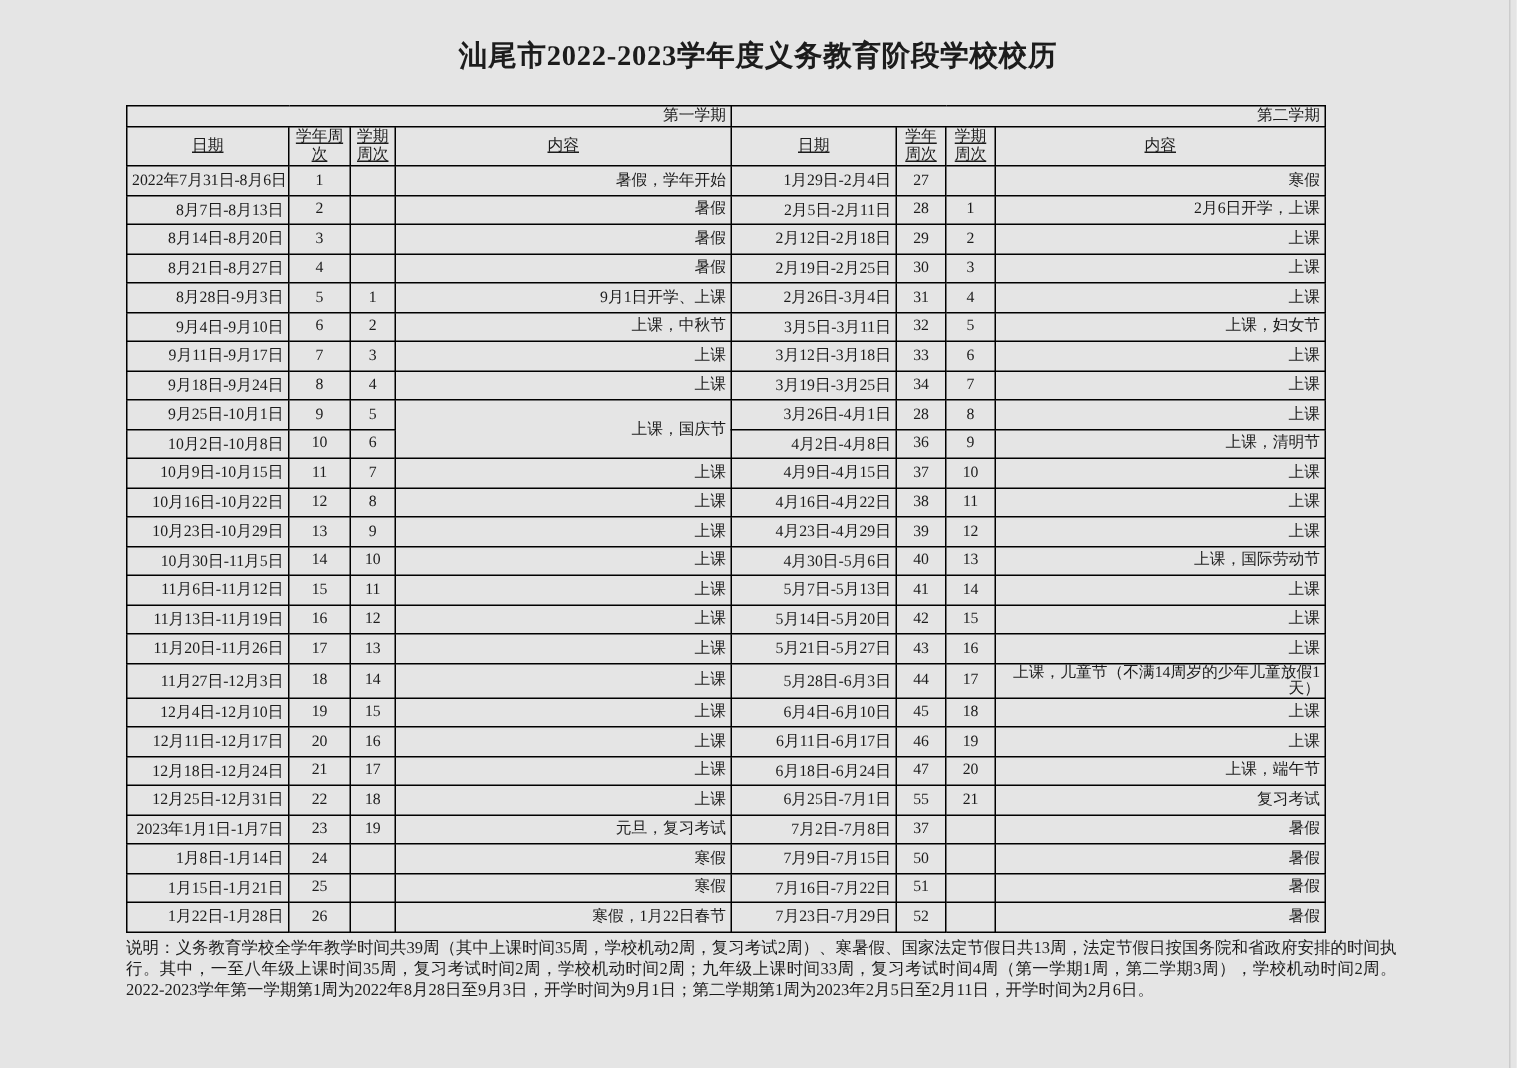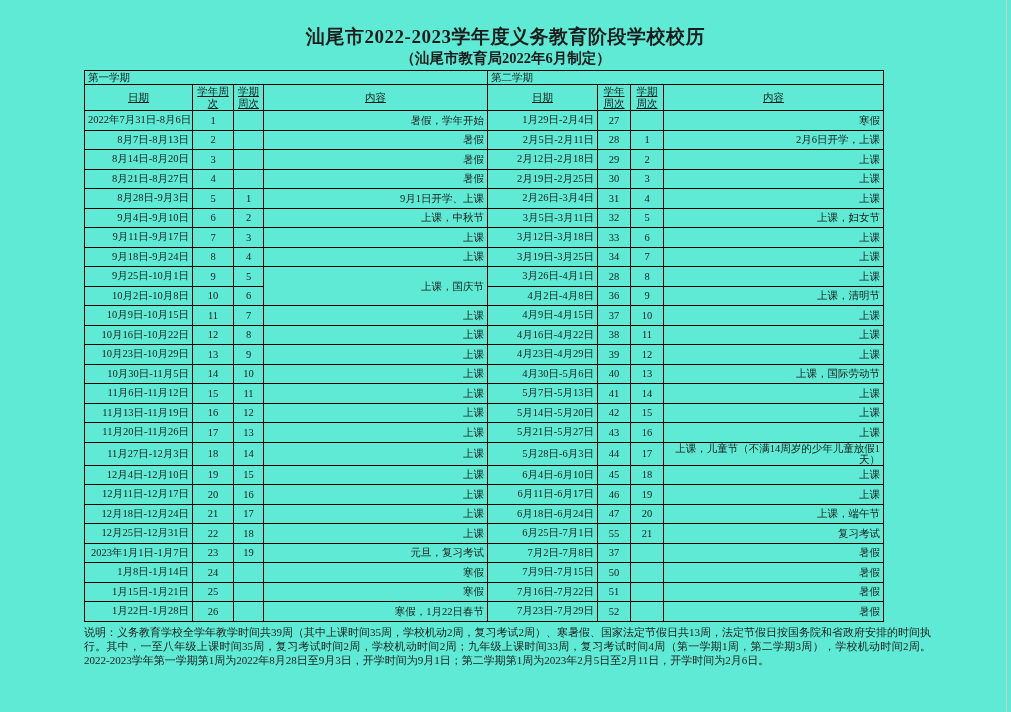--- a/index.html
+++ b/index.html
@@ -1,58 +1,57 @@
 <!DOCTYPE html>
 <html><head>
 <meta charset="utf-8">
 <style>
   html,body{margin:0;padding:0;}
   body{
     width:1011px;height:712px;background:#ffffff;position:relative;overflow:hidden;
     font-family:"Liberation Serif","DejaVu Serif",serif;color:#1c1c1c;
     -webkit-font-smoothing:antialiased;
   }
-  .page{position:absolute;inset:0;background:#5eead4;}
+  .page{position:absolute;inset:0;background:#e5e5e5;}
   .edge-right{position:absolute;top:0;right:4px;width:1px;height:712px;background:#cccccc;}
   .doc-title{
     position:absolute;top:24px;left:0;width:1011px;text-align:center;
     font-size:19px;font-weight:bold;letter-spacing:0.5px;
   }
   .doc-subtitle{
     position:absolute;top:49px;left:0;width:1011px;text-align:center;
     font-size:14.5px;font-weight:bold;
   }
   .cal-wrap{position:absolute;left:84px;top:70px;}
   table.cal{
     border-collapse:collapse;table-layout:fixed;width:799px;
     font-size:10.5px;border:1.5px solid #000;
   }
   table.cal td,table.cal th{
     border:1px solid #000;padding:0 3px;overflow:hidden;
     font-weight:normal;vertical-align:middle;box-sizing:border-box;
   }
   tr.sem-row{height:14px;}
-  tr.sem-row th{text-align:left;line-height:12px;}
+  tr.sem-row th{text-align:right;line-height:12px;}
   tr.colhead-row{height:26px;text-decoration:underline;}
   tr.colhead-row th{text-align:center;line-height:11.5px;padding:1px 2px;}
   tr.data-row{height:19.5px;}
   td.c-date{text-align:right;white-space:nowrap;}
   td.c-num{text-align:center;}
   td.c-content{text-align:right;line-height:11px;}
   .note{
     position:absolute;left:84px;top:626px;width:847px;
     font-size:11px;line-height:13.8px;text-align:justify;
   }
 </style>
 </head>
 <body>
 
 <div class="page">
   <div class="doc-title">汕尾市2022-2023学年度义务教育阶段学校校历</div>
-  <div class="doc-subtitle">（汕尾市教育局2022年6月制定）</div>
 
   <div class="cal-wrap">
     <table class="cal">
       <colgroup>
         <col style="width:108px">
           <col style="width:41px">
           <col style="width:30px">
           <col style="width:224px">
         <col style="width:110px">
           <col style="width:33px">

